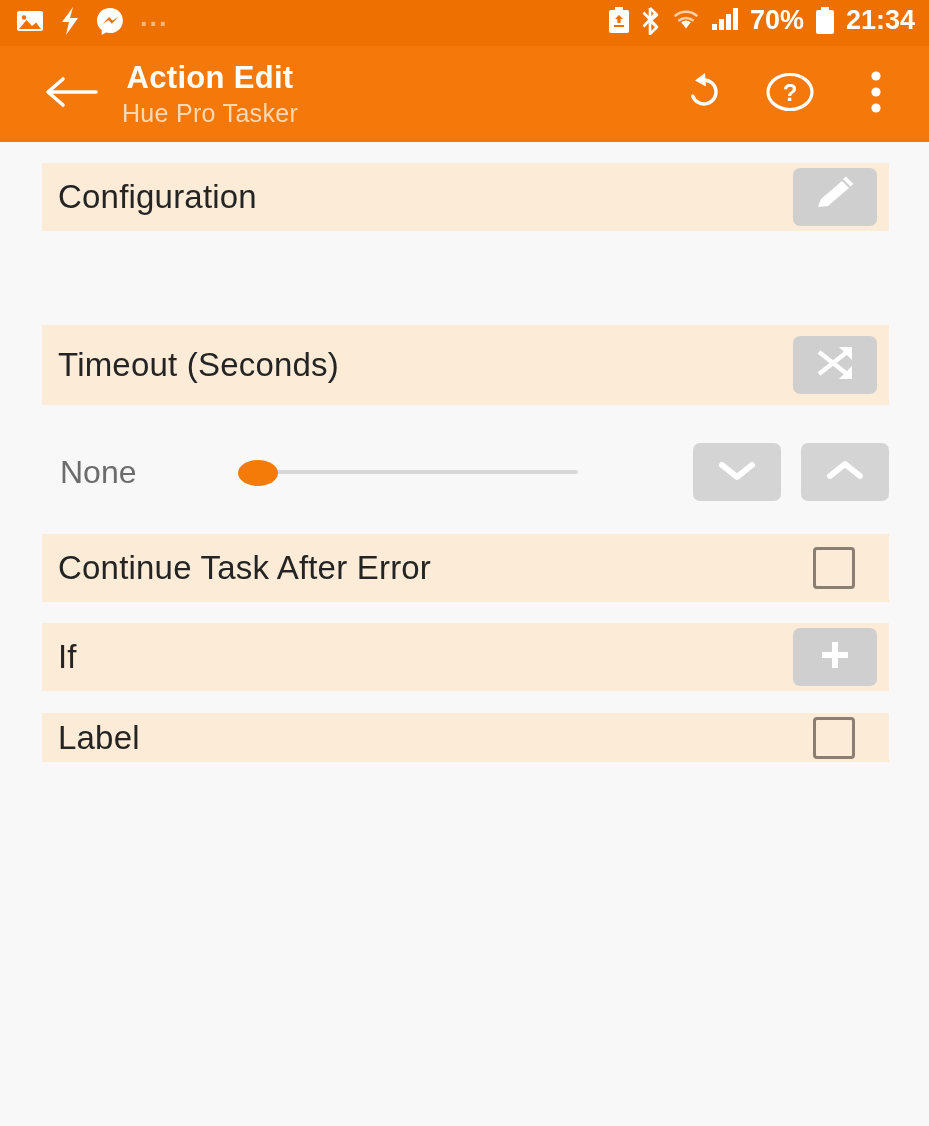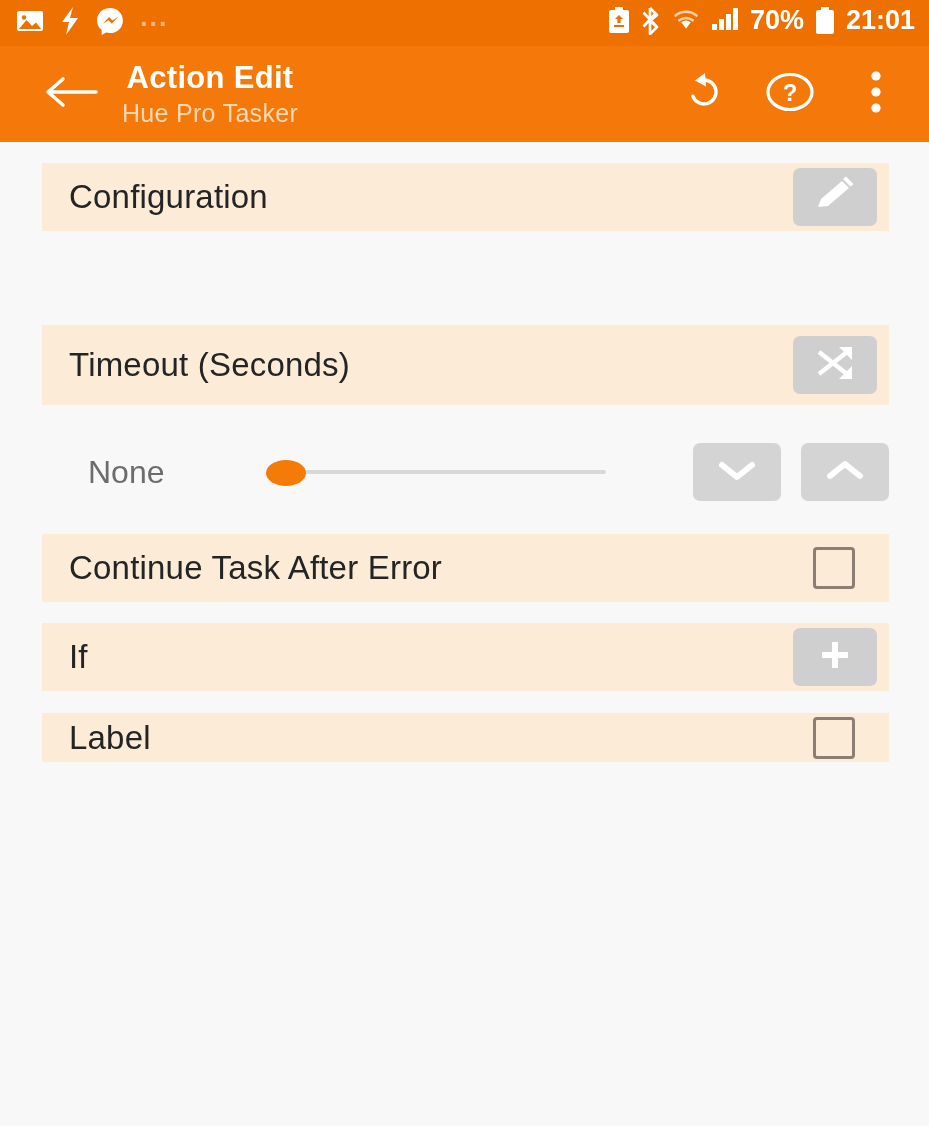--- a/index.html
+++ b/index.html
@@ -49,39 +49,39 @@
 
   
   .content { position: relative; background: #f8f8f8; height: calc(1126px - 142px); }
 
   .row {
     position: absolute; left: 42px; width: 847px;
     background: #fcebd6;
     display: flex; align-items: center;
   }
   .row-label {
-    color: #242424; font-size: 33px; letter-spacing: 0.2px; padding-left: 27px;
+    color: #242424; font-size: 33px; letter-spacing: 0.2px; padding-left: 16px;
     flex: 1; white-space: nowrap;
   }
 
   
   .sq-btn {
     width: 84px; height: 56px; background: #cfcfcf; border-radius: 7px;
     display: flex; align-items: center; justify-content: center;
     margin-right: 12px; flex: none;
   }
   .sq-btn.tall { height: 58px; }
 
   .checkbox {
     width: 42px; height: 42px; border: 3px solid #8a7f72; border-radius: 4px;
     background: transparent; margin-right: 34px; flex: none;
   }
 
   
-  .slider-row { position: absolute; left: 0; width: 929px; display: flex; align-items: center; padding-left: 28px; }
+  .slider-row { position: absolute; left: 0; width: 929px; display: flex; align-items: center; }
   .slider-label { color: #6c6c6c; font-size: 32px; margin-left: 60px; width: 160px; }
   .slider-wrap { position: relative; width: 340px; height: 40px; margin-left: 18px; }
   .slider-track {
     position: absolute; top: 18px; left: 22px; width: 318px; height: 4px;
     background: #d8d8d8; border-radius: 2px;
   }
   .slider-thumb {
     position: absolute; top: 8px; left: 0px; width: 40px; height: 26px;
     background: #f47b07; border-radius: 50%;
   }
@@ -147,21 +147,21 @@
             <rect x="22" y="1" width="5" height="22" fill="#fff"></rect>
           </svg>
       </span>
       <span class="sb-text">70%</span>
       <span class="ic">
         <svg width="20" height="28" viewBox="0 0 20 28">
             <rect x="6" y="0" width="8" height="3" fill="#fff"></rect>
             <rect x="1" y="3" width="18" height="24" rx="2" fill="#fff"></rect>
           </svg>
       </span>
-      <span class="sb-text">21:01</span>
+      <span class="sb-text">21:34</span>
     </div>
   </div>
 
   <div class="appbar">
     <div class="back-btn">
       <span>
         <svg width="54" height="38" viewBox="0 0 54 38">
             <path d="M52 19 H5 M19 6 L4 19 L19 32" stroke="#fff" stroke-width="3.6" fill="none" stroke-linecap="round" stroke-linejoin="round"></path>
           </svg>
       </span>

